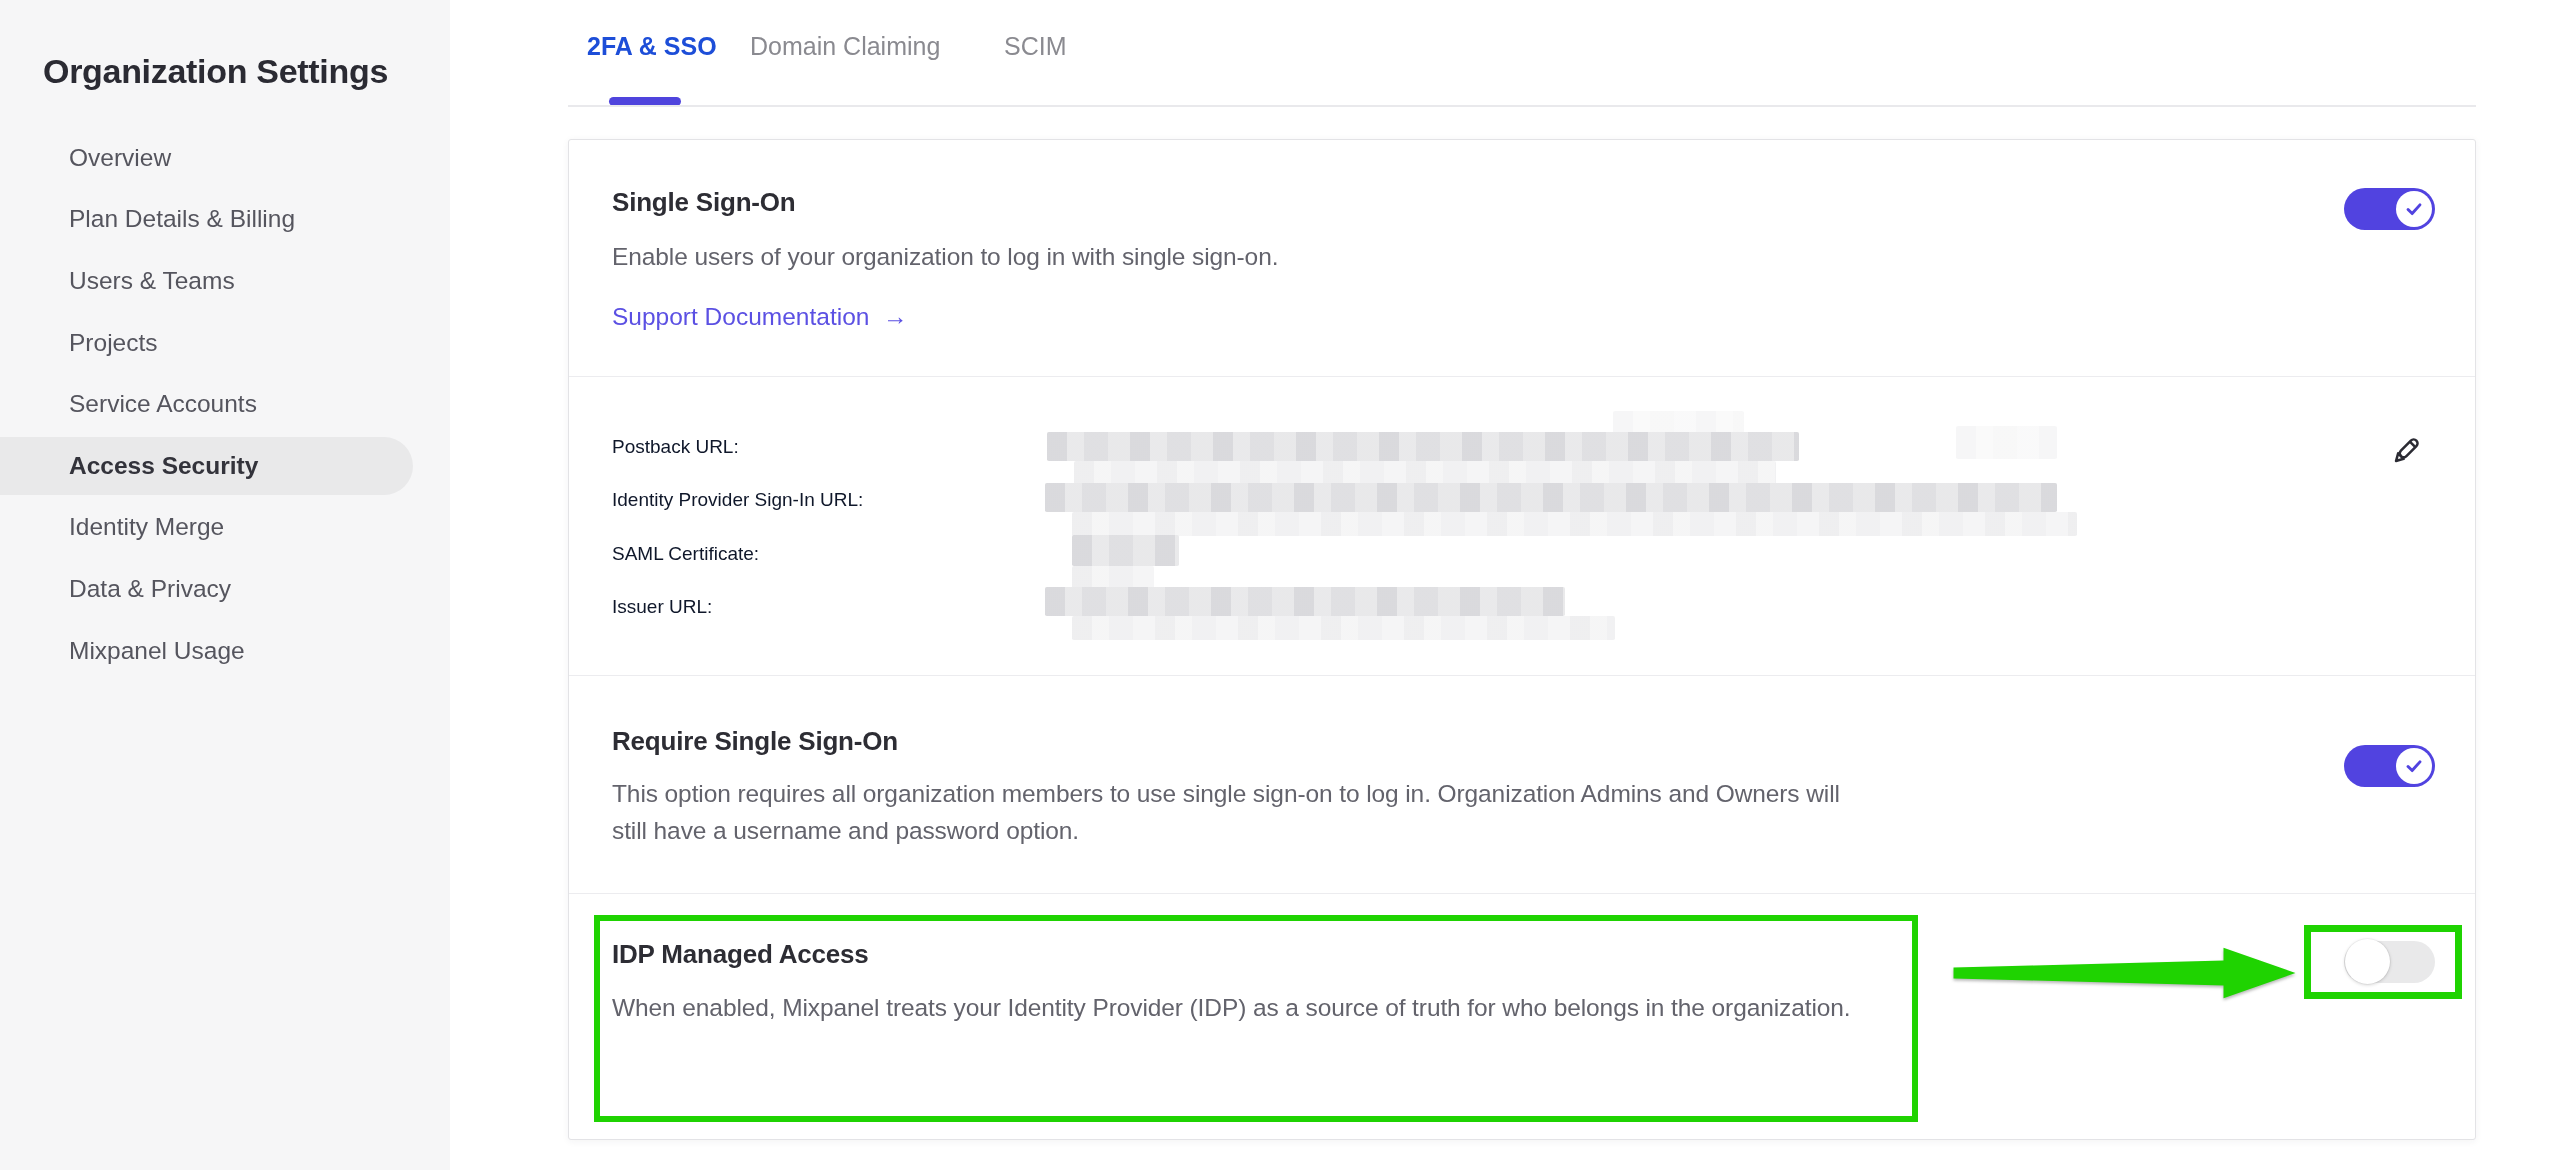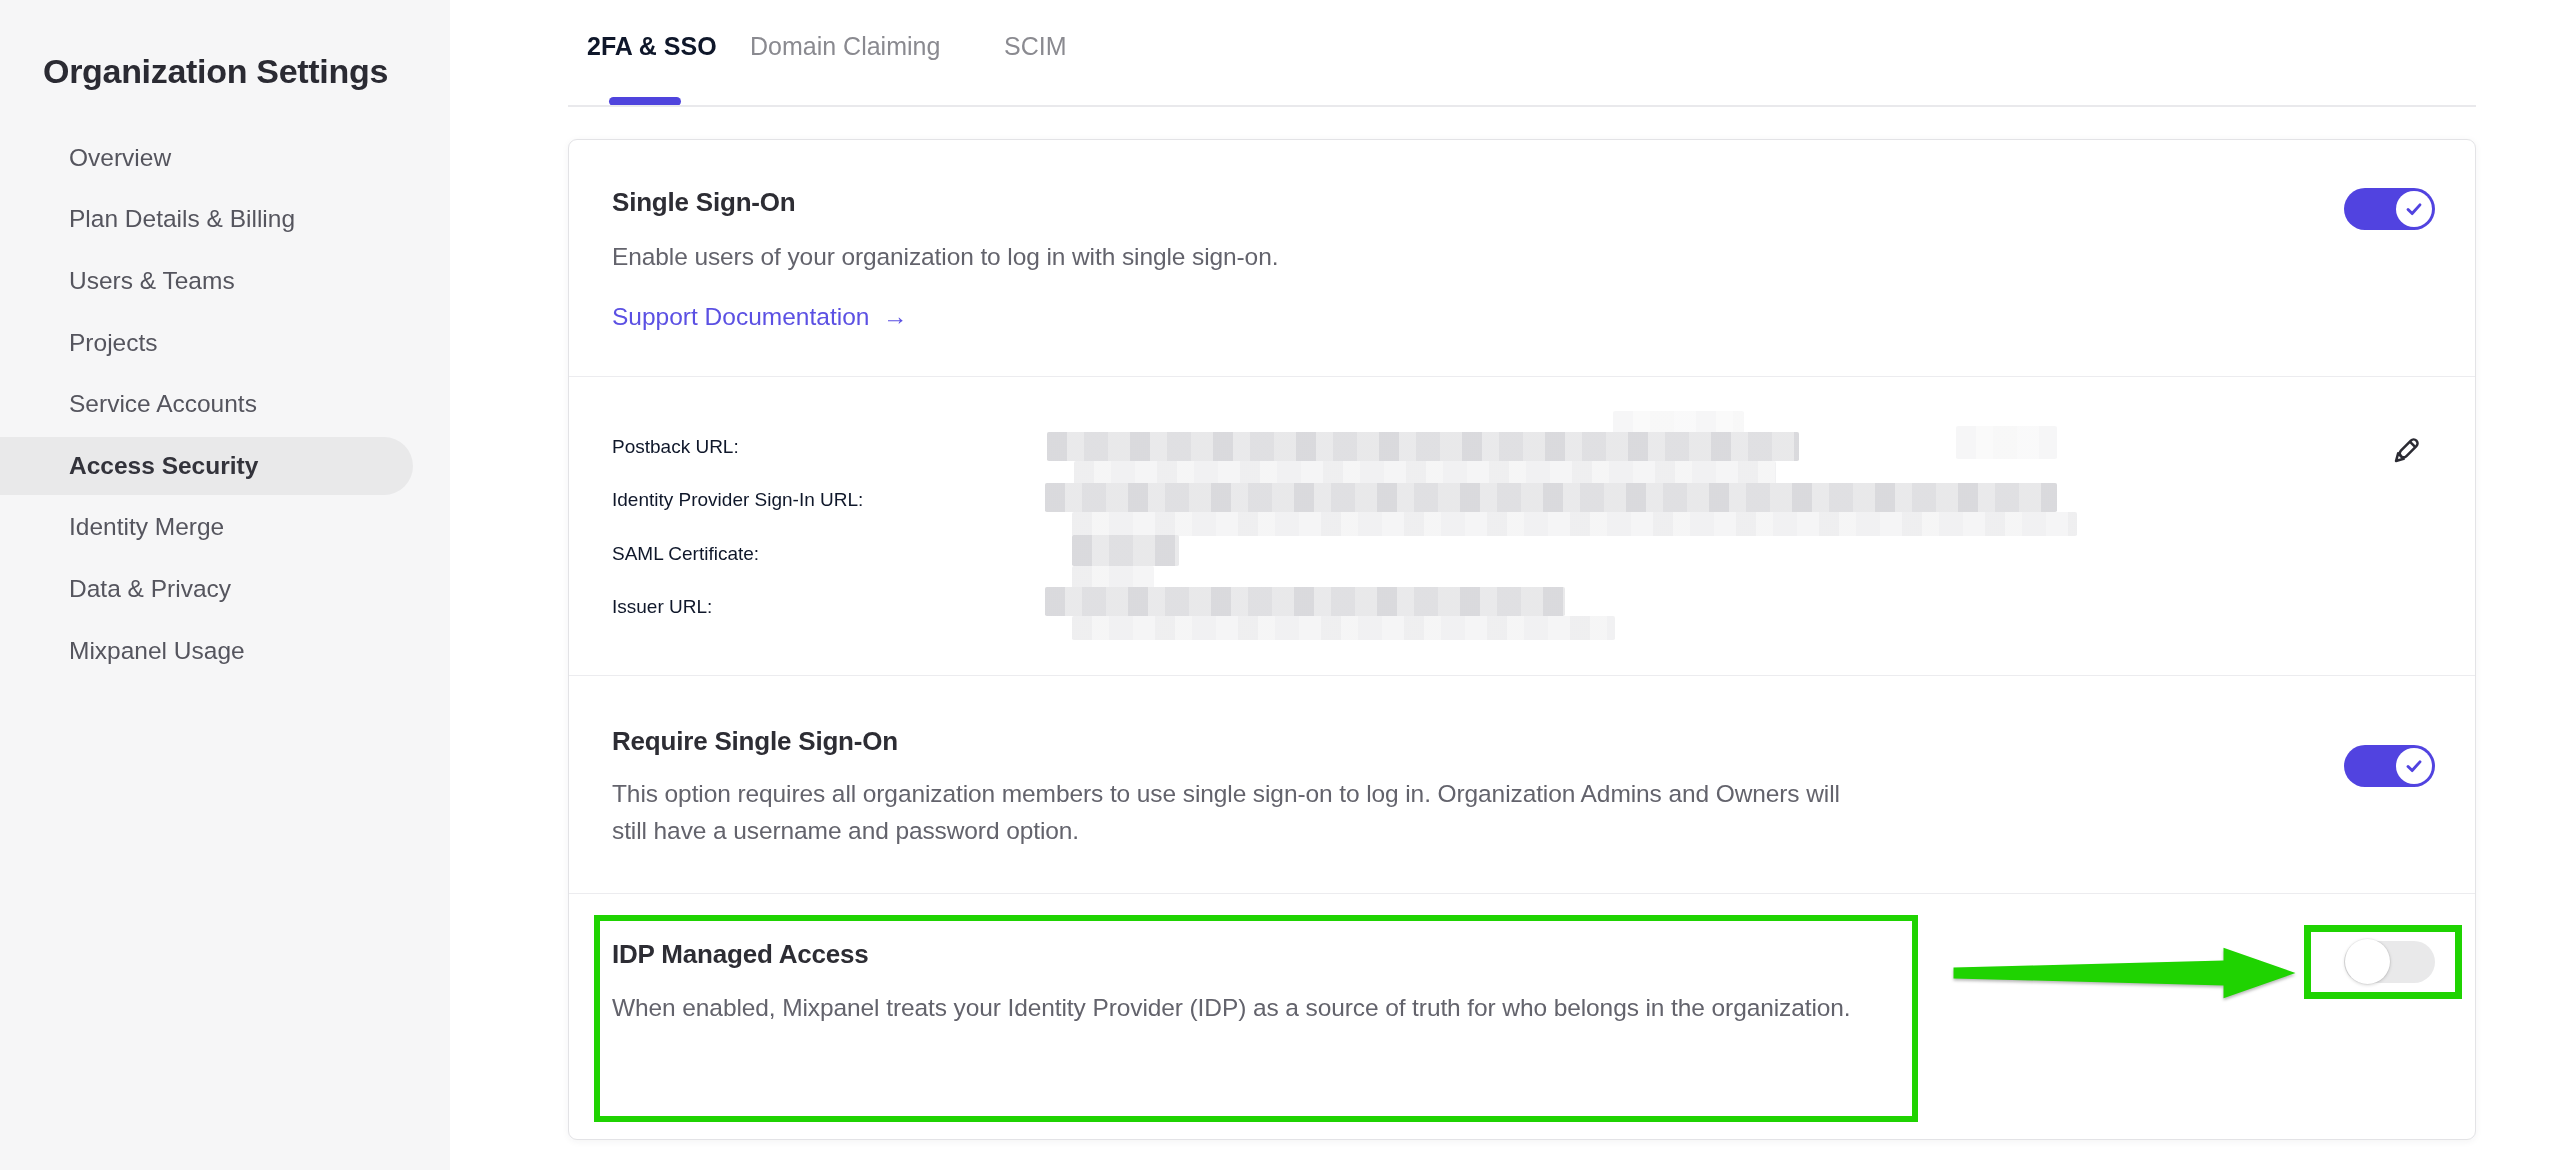--- a/index.html
+++ b/index.html
@@ -13,28 +13,28 @@
     color:#2b2b33; letter-spacing:-0.3px; white-space:nowrap; }
   .nav-item { position:absolute; left:-33px; width:446px; height:62px;
     display:flex; align-items:center; padding-left:102px; font-size:24.5px; color:#55555e;
     white-space:nowrap; cursor:pointer; }
   .nav-item.active { background:#e9e9ea; border-radius:31px; height:58px; margin-top:1.8px;
     color:#33333b; font-weight:700; }
 
   
   .tab { position:absolute; top:31px; font-size:25px; line-height:31px; color:#8a8a90;
     font-weight:500; white-space:nowrap; cursor:pointer; }
-  .tab.active { color:#0f172a; font-weight:700; }
+  .tab.active { color:#1d4ed8; font-weight:700; }
   .tab-underline { position:absolute; left:609px; top:97px; width:72px; height:9px;
     border-radius:4.5px; background:#4f44dd; }
   .tab-border { position:absolute; left:568px; top:105px; width:1908px; height:1.8px; background:#e9e9ec; }
 
   
   .card { position:absolute; left:568px; top:139px; width:1908px; height:1001px;
-    background:#ffffff; border:0.9px solid #e3e3e6; border-radius:9px;
+    background:#ffffff; border:0.9px solid #e3e3e6; border-radius:3px;
     box-shadow:0 1.8px 7.2px rgba(40,40,60,0.05); }
   .divider { position:absolute; left:0; width:100%; height:0.9px; background:#ececef; }
 
   .sec-title { position:absolute; left:43px; font-size:26px; font-weight:700; color:#2d2d34;
     line-height:31px; white-space:nowrap; letter-spacing:-0.2px; }
   .sec-body { position:absolute; left:43px; font-size:24.5px; color:#63636c; line-height:29px;
     white-space:nowrap; letter-spacing:-0.1px; }
   .link { position:absolute; left:43px; font-size:24.5px; color:#5b50e3; line-height:29px;
     white-space:nowrap; cursor:pointer; }
   .field-label { position:absolute; left:43px; font-size:19px; font-weight:400; color:#0f172a;

